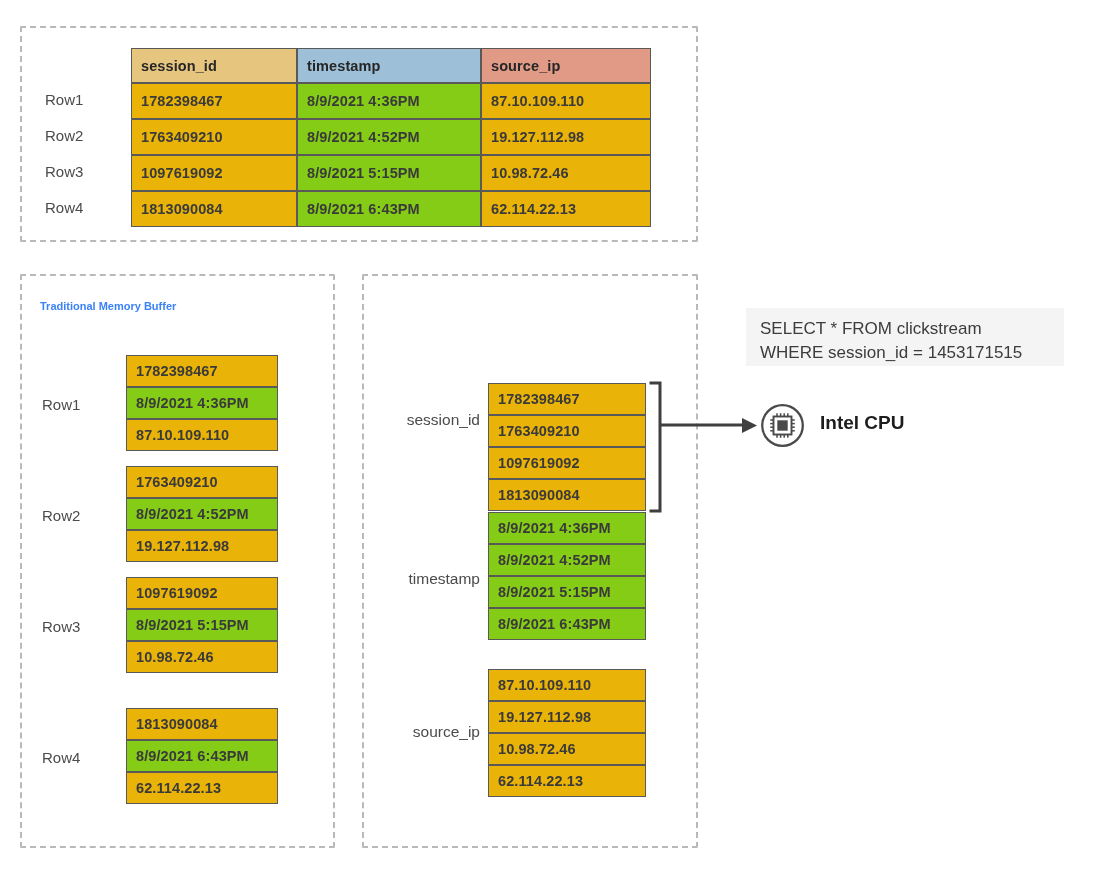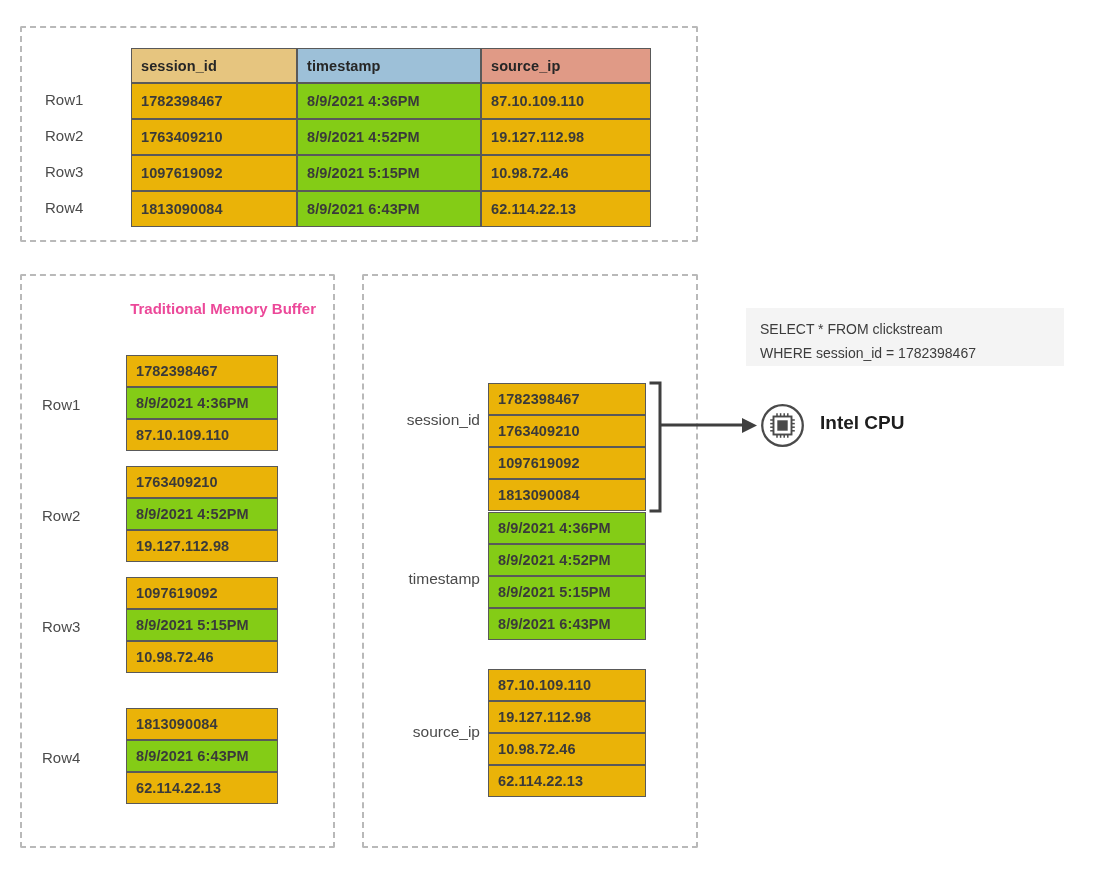--- a/index.html
+++ b/index.html
@@ -61,37 +61,37 @@
     position: absolute;
     font-size: 15.5px;
     color: #4b4b4b;
     text-align: right;
     white-space: nowrap;
   }
 
   
   .panel-title {
     position: absolute;
-    font-size: 15px;
+    font-size: 11px;
     font-weight: bold;
-    color: #ec4899;
-    text-align: right;
+    color: #3b82f6;
+    text-align: left;
     white-space: nowrap;
   }
 
   
   #sql-block {
     position: absolute;
     left: 746px; top: 308px;
     width: 318px; height: 58px;
     background: #f4f4f4;
     padding: 9px 12px 0 14px;
   }
   #sql-block div {
-    font-size: 14px;
+    font-size: 17px;
     color: #3c3c3c;
     line-height: 24px;
     white-space: nowrap;
   }
 
   
   #cpu-circle {
     position: absolute;
     left: 760px; top: 403px;
     width: 45px; height: 45px;
@@ -194,21 +194,21 @@
     </g>
 
     <g stroke="#3f3f3f" stroke-width="3" fill="none">
       <line x1="660" y1="425" x2="742" y2="425"></line>
     </g>
     <polygon points="742,418 757,425.5 742,433" fill="#3f3f3f" stroke="none"></polygon>
   </svg>
 
   <div id="sql-block">
     <div>SELECT * FROM clickstream</div>
-    <div>WHERE session_id = 1782398467</div>
+    <div>WHERE session_id = 1453171515</div>
   </div>
 
   <svg id="cpu-circle" viewBox="0 0 45 45">
     <circle cx="22.5" cy="22.5" r="20.3" fill="none" stroke="#4a4a4a" stroke-width="2.3"></circle>
 
     <rect x="13.5" y="13.5" width="18" height="18" fill="none" stroke="#4a4a4a" stroke-width="1.9"></rect>
     <rect x="17.3" y="17.3" width="10.4" height="10.4" fill="#4a4a4a"></rect>
 
     <g stroke="#4a4a4a" stroke-width="1.5">
       <line x1="17" y1="13.5" x2="17" y2="10.2"></line>

